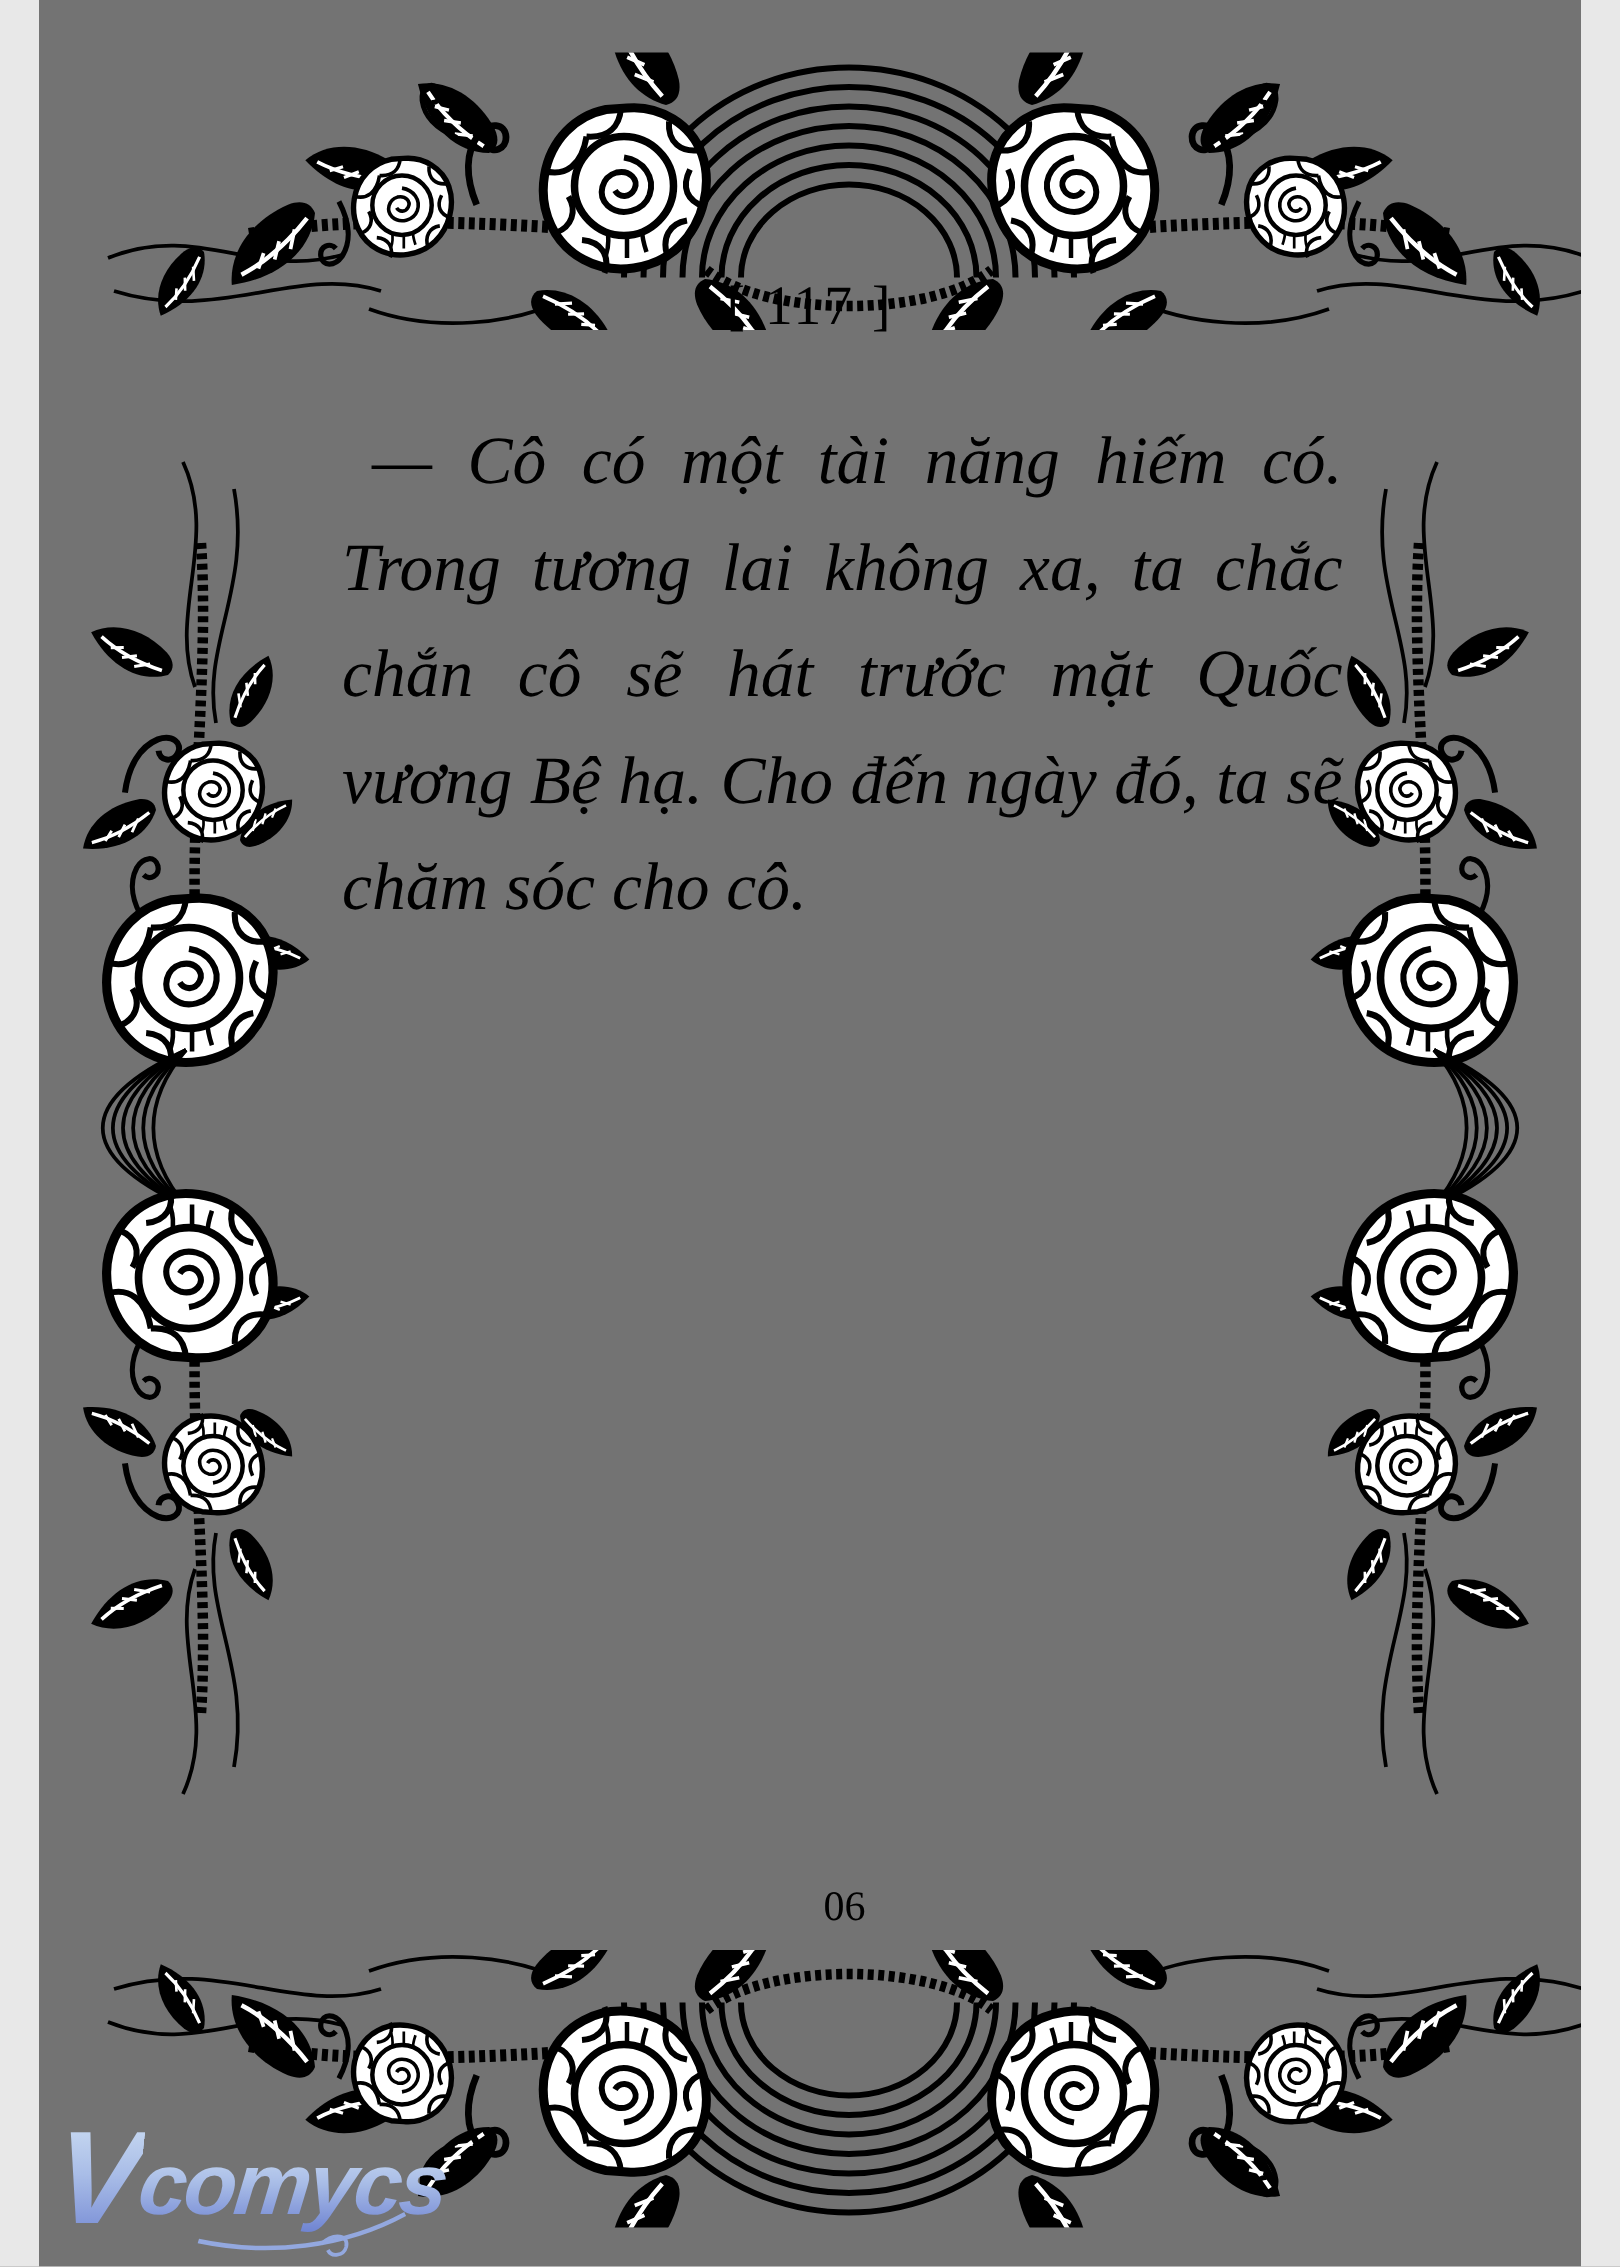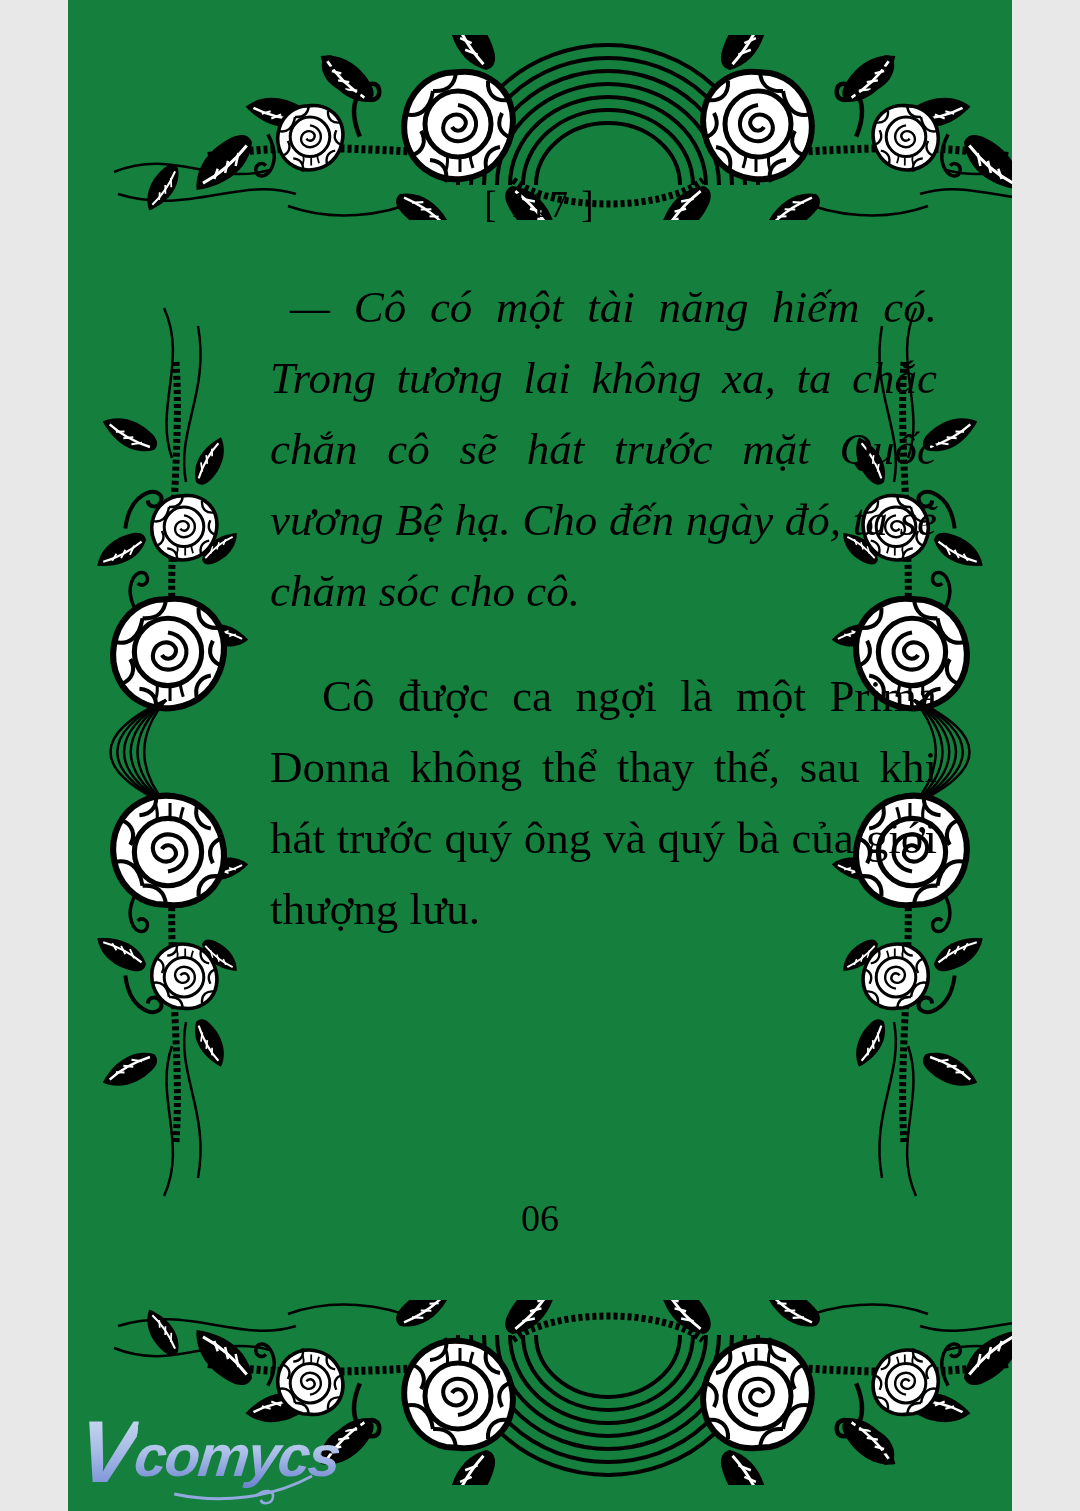--- a/index.html
+++ b/index.html
@@ -1,31 +1,31 @@
 <!DOCTYPE html>
 <html><head>
 <meta charset="utf-8">
 <style>
   html,body{margin:0;padding:0;background:#e8e8e8;}
   .page{
-    position:relative; width:944px; height:1511px; margin:0 auto;
-    background:#15803d; overflow:hidden;
+    position:relative; width:1028px; height:1511px; margin:0 auto;
+    background:#737373; overflow:hidden;
     font-family:"Liberation Serif", serif; color:#000;
   }
   svg{display:block;}
   .orn-top{position:absolute; left:40px; top:35px; width:1000px; height:185px;}
   .orn-bottom{position:absolute; left:40px; top:1300px; width:1000px; height:185px;}
   .orn-left{position:absolute; left:12px; top:302px; width:172px; height:900px;}
   .orn-right{position:absolute; right:12px; top:302px; width:172px; height:900px; transform:scaleX(-1);}
   .pageno{
     position:absolute; left:0; width:100%; text-align:center;
     font-family:"Liberation Serif", serif;
   }
   .pageno.top{top:183px; font-size:37px; letter-spacing:2px;}
-  .pageno.bottom{top:1196px; font-size:38px;}
+  .pageno.bottom{top:1256px; font-size:28px;padding-left:23px;}
   .text-block{
     position:absolute; left:202px; top:272px; width:678px;
     font-size:45px; line-height:71px; text-align:justify;
   }
   .para{margin:0 11px 34px 0; text-indent:52px;}
   .para.dialogue{font-style:italic; text-indent:20px;}
   .watermark{
     position:absolute; left:10px; top:1408px; width:290px; height:100px;
     font-family:"Liberation Sans", sans-serif; font-style:italic; font-weight:bold;
     transform:skewX(-6deg); white-space:nowrap;
@@ -133,21 +133,20 @@
   <svg class="orn-left" viewBox="0 0 172 900">
     <use href="#sideborder"></use>
   </svg>
 
   <svg class="orn-right" viewBox="0 0 172 900">
     <use href="#sideborder"></use>
   </svg>
 
   <main class="text-block">
     <p class="para dialogue">— Cô có một tài năng hiếm có. Trong tương lai không xa, ta chắc chắn cô sẽ hát trước mặt Quốc vương Bệ hạ. Cho đến ngày đó, ta sẽ chăm sóc cho cô.</p>
-    <p class="para">Cô được ca ngợi là một Prima Donna không thể thay thế, sau khi hát trước quý ông và quý bà của giới thượng lưu.</p>
   </main>
 
   <div class="pageno bottom">06</div>
 
   <svg class="orn-bottom" viewBox="-500 -100 1000 185">
     <use href="#garland" transform="scale(1,-1)"></use>
   </svg>
 
   <div class="watermark">
     <span class="wm-text wm-v">V</span><span class="wm-text wm-rest">comycs</span>

